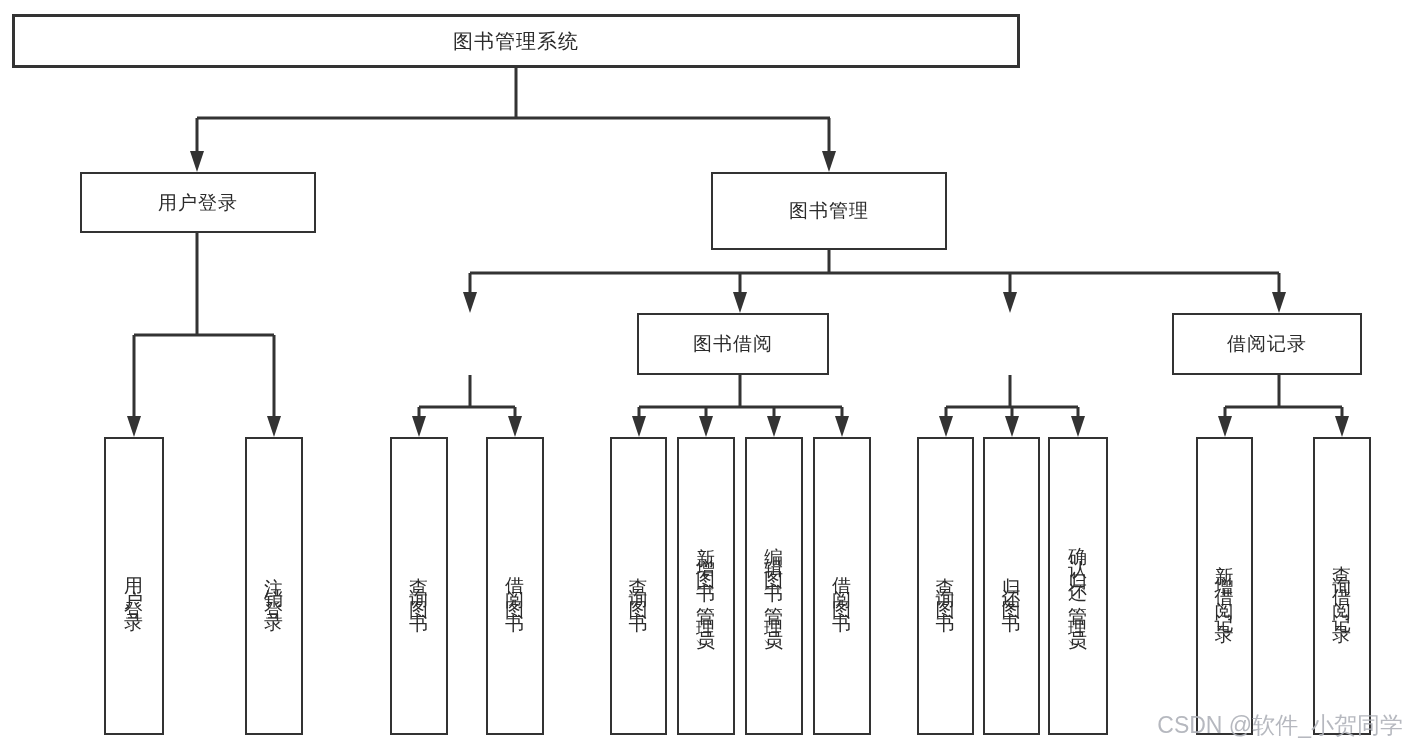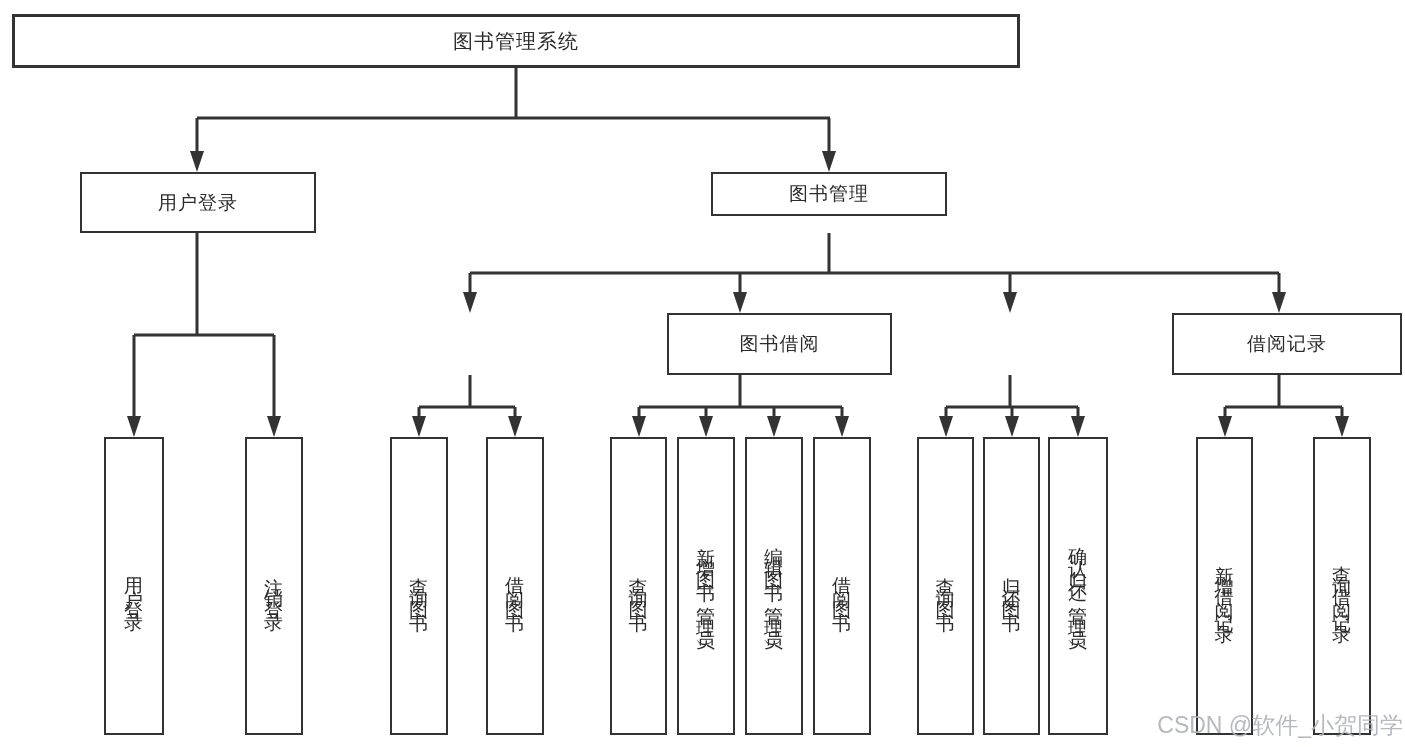--- a/index.html
+++ b/index.html
@@ -106,24 +106,24 @@
     <polygon points="939,416 953,416 946,437"></polygon>
     <polygon points="1005,416 1019,416 1012,437"></polygon>
     <polygon points="1071,416 1085,416 1078,437"></polygon>
     <polygon points="1218,416 1232,416 1225,437"></polygon>
     <polygon points="1335,416 1349,416 1342,437"></polygon>
   </svg>
 
   <div class="box root" style="left:12px;top:14px;width:1008px;height:54px">图书管理系统</div>
 
   <div class="box" style="left:80px;top:172px;width:236px;height:61px">用户登录</div>
-  <div class="box" style="left:711px;top:172px;width:236px;height:44px">图书管理</div>
+  <div class="box" style="left:711px;top:172px;width:236px;height:78px">图书管理</div>
 
-  <div class="box" style="left:667px;top:313px;width:225px;height:62px">图书借阅</div>
-  <div class="box" style="left:1172px;top:313px;width:230px;height:62px">借阅记录</div>
+  <div class="box" style="left:637px;top:313px;width:192px;height:62px">图书借阅</div>
+  <div class="box" style="left:1172px;top:313px;width:190px;height:62px">借阅记录</div>
 
   <div class="box v" style="left:104px;top:437px;width:60px;height:298px">用户登录</div>
   <div class="box v" style="left:245px;top:437px;width:58px;height:298px">注销登录</div>
 
   <div class="box v" style="left:390px;top:437px;width:58px;height:298px">查询图书</div>
   <div class="box v" style="left:486px;top:437px;width:58px;height:298px">借阅图书</div>
 
   <div class="box v" style="left:610px;top:437px;width:57px;height:298px">查询图书</div>
   <div class="box v" style="left:677px;top:437px;width:58px;height:298px">新增图书（管理员）</div>
   <div class="box v" style="left:745px;top:437px;width:58px;height:298px">编辑图书（管理员）</div>

